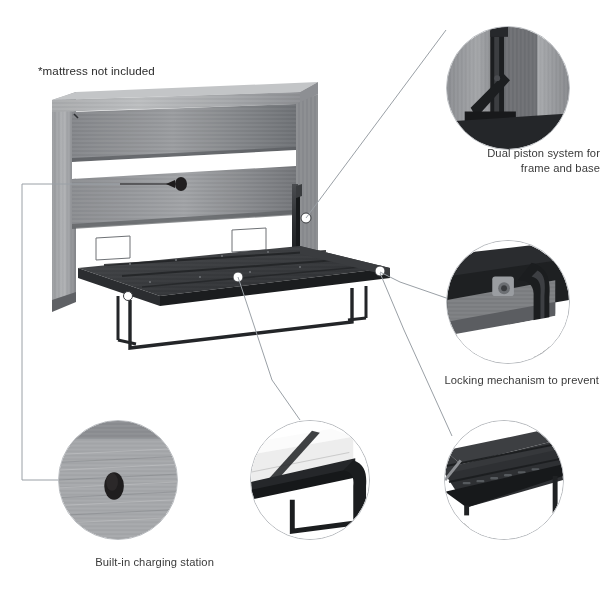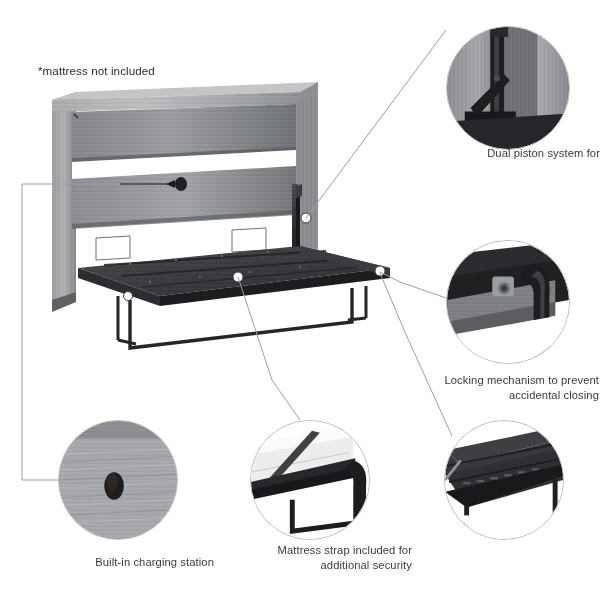--- a/index.html
+++ b/index.html
@@ -334,30 +334,26 @@
         <path d="M0,60 L16,40" stroke="#8e9094" stroke-width="3" fill="none"></path>
         <rect x="0" y="96" width="120" height="24" fill="#ffffff"></rect>
       </g>
     </svg>
   </div>
 
   <div class="note" style="left:38px;top:64px;">*mattress not included</div>
 
   <div class="cap" style="left:420px;top:146px;width:180px;">
     <div>Dual piston system for</div>
+    <div>frame and base</div>
   </div>
 
   <div class="cap" style="left:403px;top:365px;width:196px;margin-top:8px;">
     <div>Locking mechanism to prevent</div>
-    <div>accidental closing</div>
   </div>
 
   <div class="cap" style="left:22px;top:543px;width:192px;margin-top:12px;">
     <div>Built-in charging station</div>
   </div>
 
-  <div class="cap" style="left:216px;top:543px;width:196px;">
-    <div>Mattress strap included for</div>
-    <div>additional security</div>
-  </div>
 
 
 </div>
 
 </body></html>

